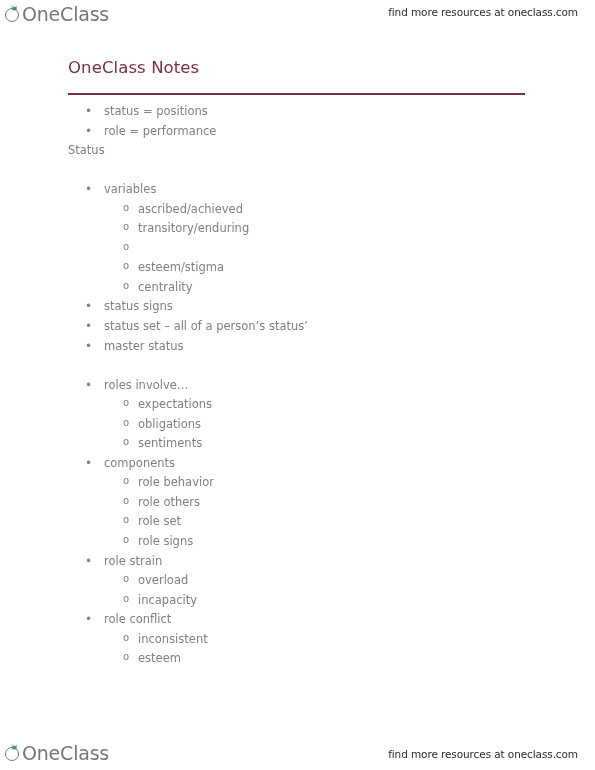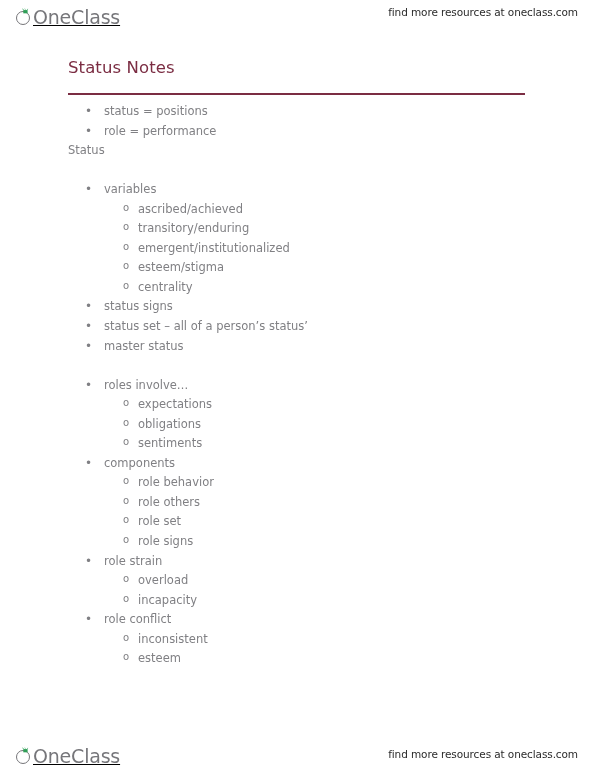--- a/index.html
+++ b/index.html
@@ -18,26 +18,25 @@
   
   .page-header {
     position: absolute;
     top: 0;
     left: 0;
     width: 595px;
     height: 34px;
   }
   .brand {
     position: absolute;
-    left: 15px;
+    left: 4px;
     top: 1px;
     display: flex;
-    align-items: flex-end;
+    align-items: center;
     height: 26px;
-    text-decoration: underline;
   }
   .brand-mark {
     position: relative;
     width: 19px;
     height: 19px;
     flex: 0 0 auto;
     margin-right: 0px;
   }
   .brand-mark .ring {
     position: absolute;
@@ -165,21 +164,21 @@
         <path d="M2.0 3.6 L0.2 0.4 L3.0 2.6 Z" fill="#2f9e56"></path>
         <path d="M5.0 2.9 L4.6 0.0 L6.4 2.7 Z" fill="#2f9e56"></path>
         <path d="M8.2 3.0 L10.6 0.6 L9.6 3.4 Z" fill="#2f9e56"></path>
       </svg>
     </span>
     <span class="brand-word">OneClass</span>
   </div>
   <div class="header-tagline">find more resources at oneclass.com</div>
 </div>
 
-<div class="doc-title">Status Notes</div>
+<div class="doc-title">OneClass Notes</div>
 <div class="title-rule"></div>
 
 <div class="content" id="outline-root">
     <div class="line lvl-1">
       <span class="marker">•</span>
       <span class="txt">status = positions</span>
     </div>
     <div class="line lvl-1">
       <span class="marker">•</span>
       <span class="txt">role = performance</span>
@@ -195,21 +194,20 @@
     <div class="line lvl-2">
       <span class="marker">o</span>
       <span class="txt">ascribed/achieved</span>
     </div>
     <div class="line lvl-2">
       <span class="marker">o</span>
       <span class="txt">transitory/enduring</span>
     </div>
     <div class="line lvl-2">
       <span class="marker">o</span>
-      <span class="txt">emergent/institutionalized</span>
     </div>
     <div class="line lvl-2">
       <span class="marker">o</span>
       <span class="txt">esteem/stigma</span>
     </div>
     <div class="line lvl-2">
       <span class="marker">o</span>
       <span class="txt">centrality</span>
     </div>
     <div class="line lvl-1">

